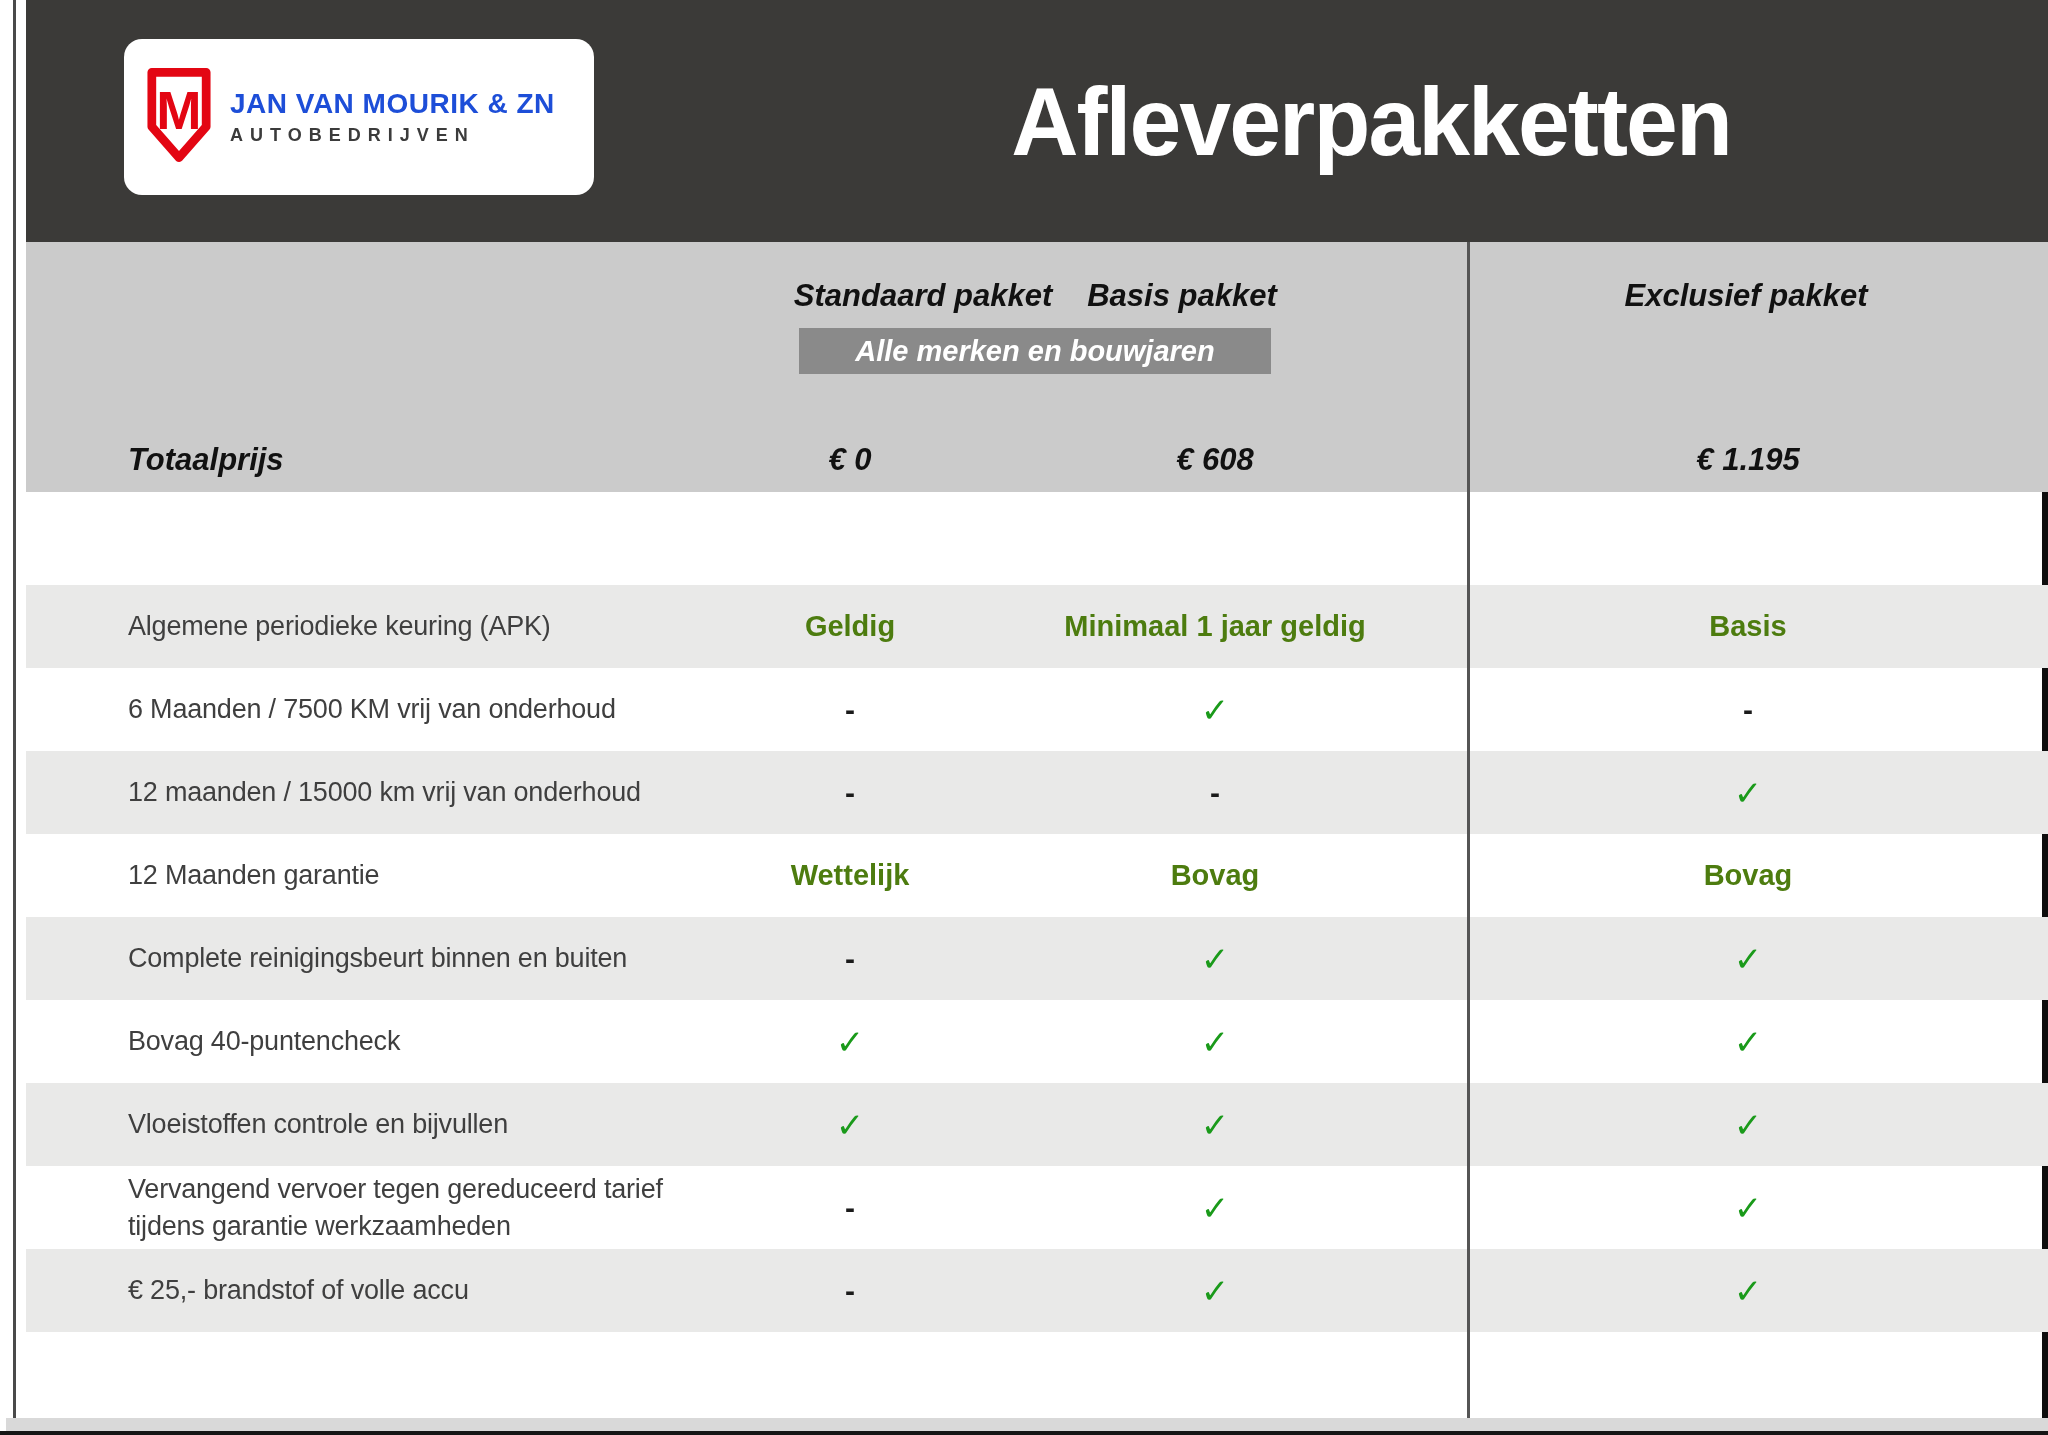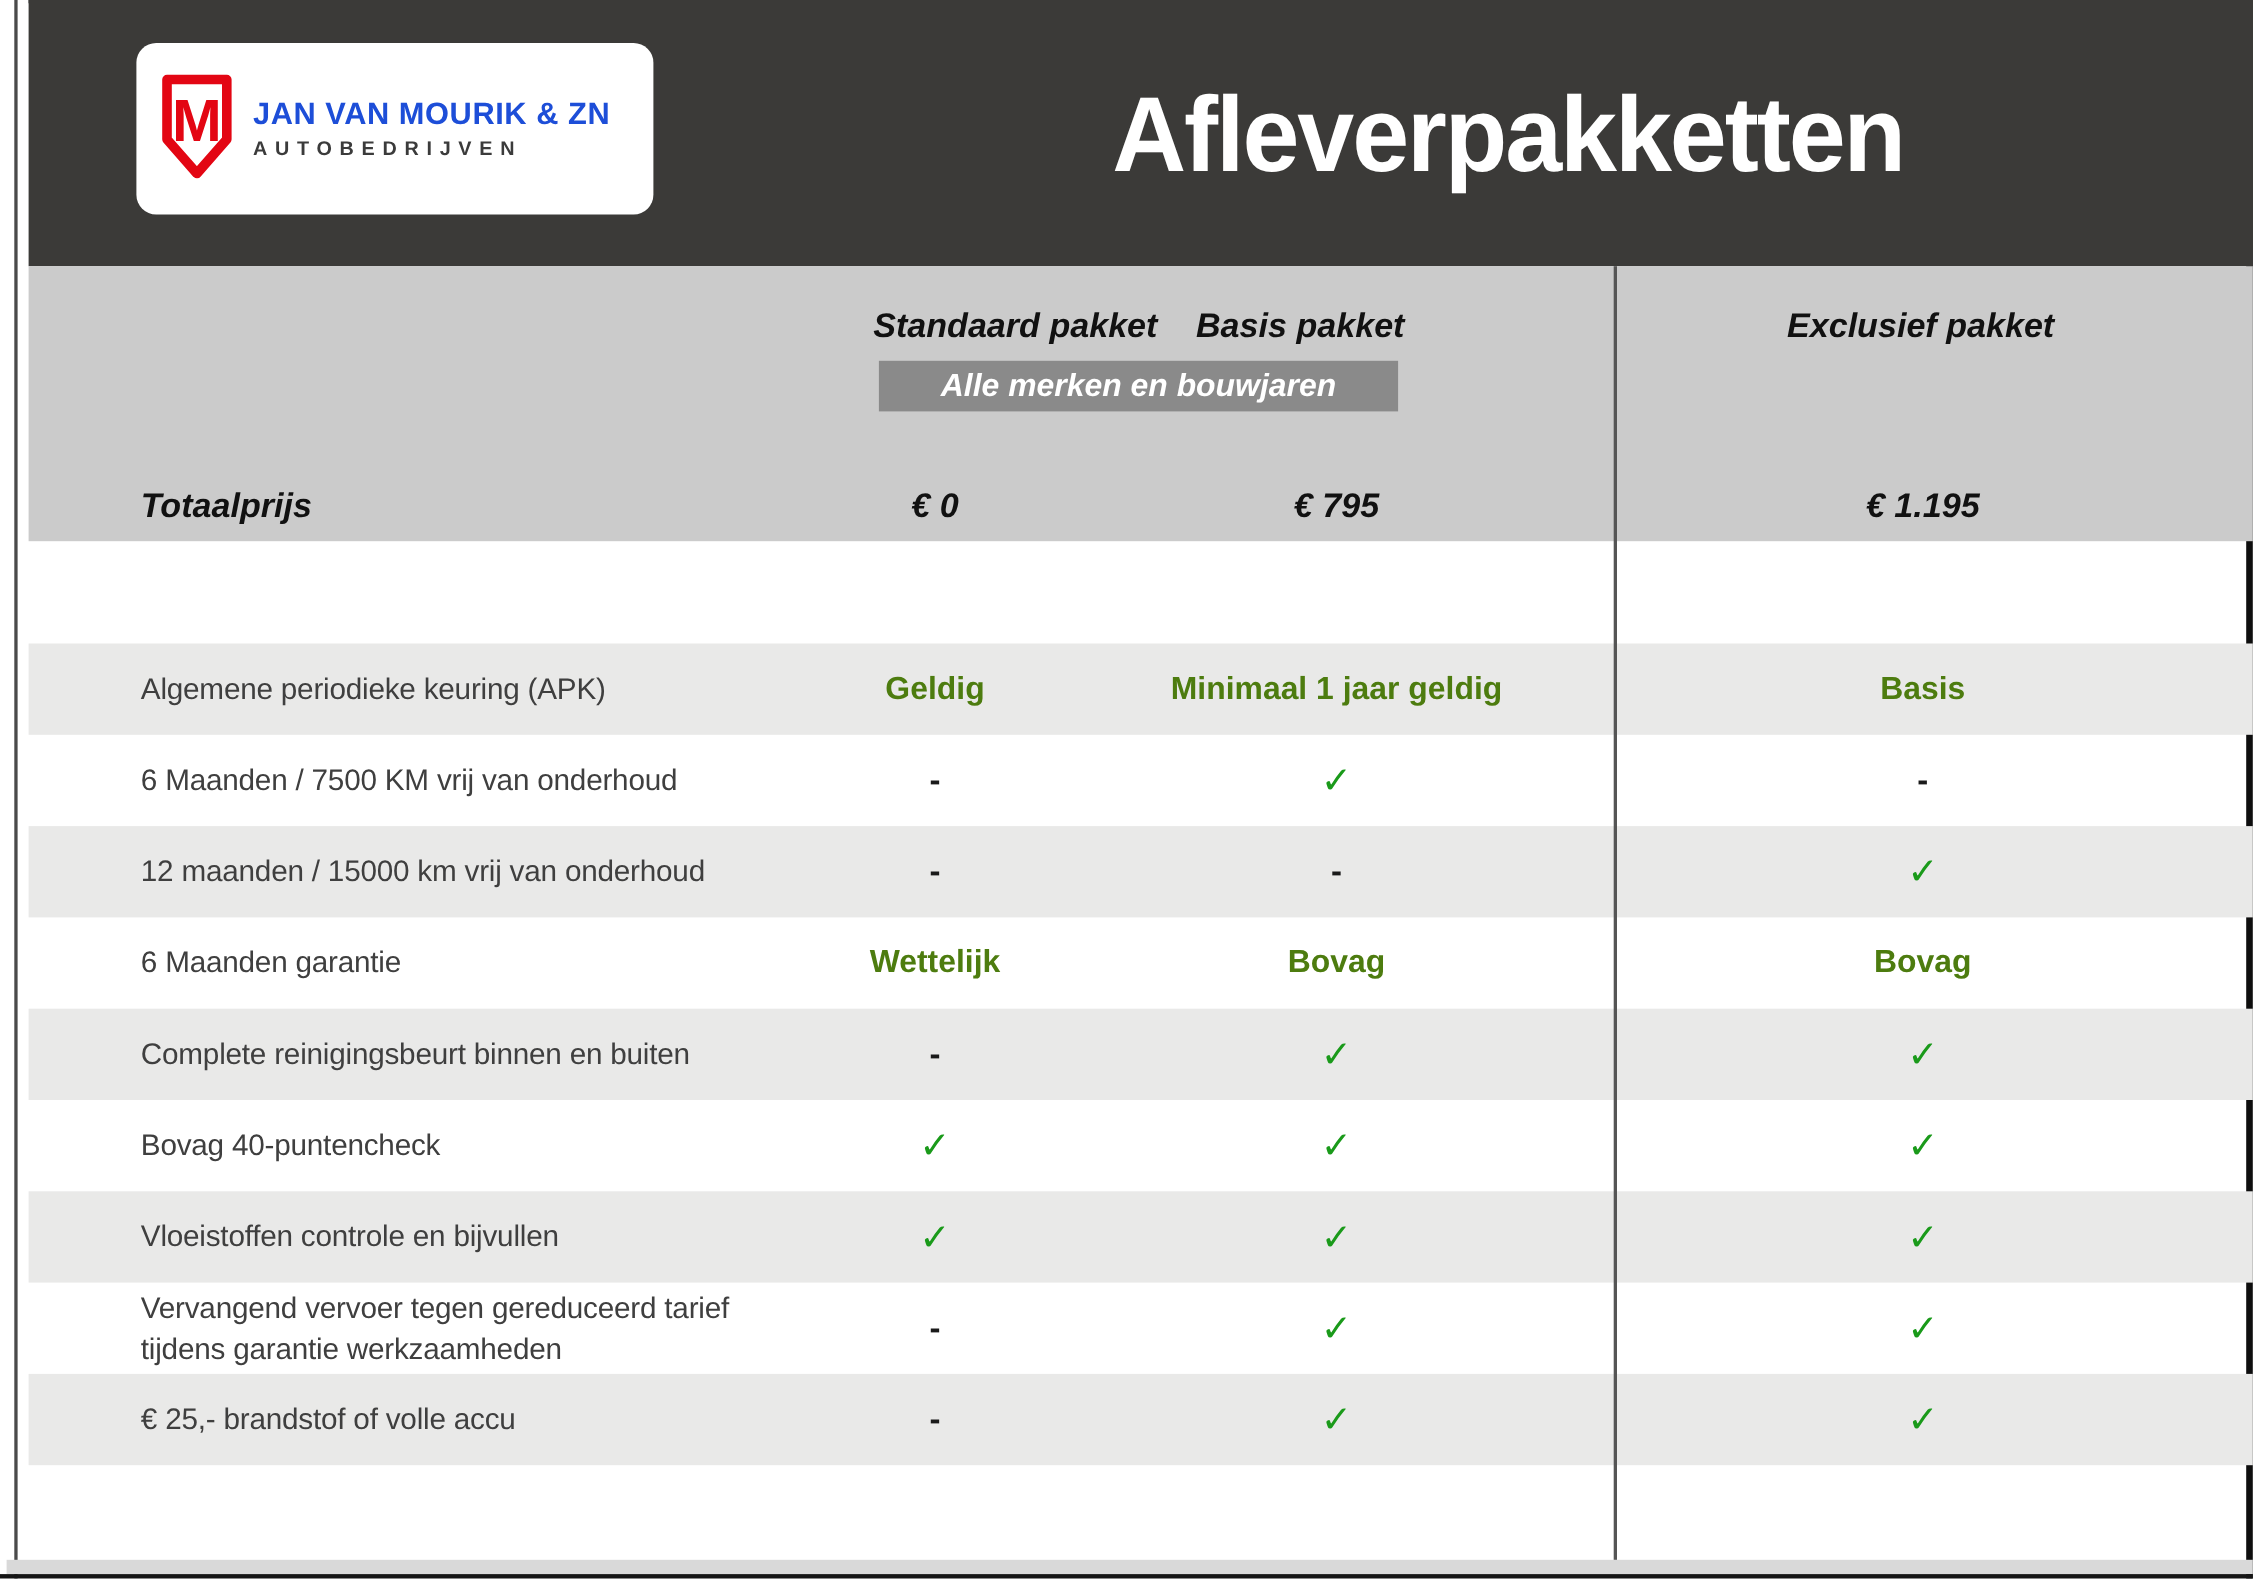--- a/index.html
+++ b/index.html
@@ -74,21 +74,21 @@
 
 <div class="abs compare-band">
   <div class="pkg-label" style="left:897px;">Standaard pakket</div>
   <div class="pkg-label" style="left:1156px;">Basis pakket</div>
   <div class="pkg-label" style="left:1720px;">Exclusief pakket</div>
   <div class="badge" style="left:773px;width:472px;">Alle merken en bouwjaren</div>
 
   <div class="totals-row rowgrid">
     <div class="tlabel">Totaalprijs</div>
     <div class="tprice">€ 0</div>
-    <div class="tprice">€ 795</div>
+    <div class="tprice">€ 608</div>
     <div></div>
     <div class="tprice">€ 1.195</div>
     <div></div>
   </div>
 </div>
 
 <div class="abs rows-wrap">
 
   <div class="trow rowgrid shade">
     <div class="cell label">Algemene periodieke keuring (APK)</div>
@@ -111,21 +111,21 @@
   <div class="trow rowgrid shade">
     <div class="cell label">12 maanden / 15000 km vrij van onderhoud</div>
     <div class="cell val"><span class="cell-value dash">-</span></div>
     <div class="cell val"><span class="cell-value dash">-</span></div>
     <div></div>
     <div class="cell val"><span class="cell-value check">✓</span></div>
     <div></div>
   </div>
 
   <div class="trow rowgrid">
-    <div class="cell label">6 Maanden  garantie</div>
+    <div class="cell label">12 Maanden  garantie</div>
     <div class="cell val"><span class="cell-value green-text">Wettelijk</span></div>
     <div class="cell val"><span class="cell-value green-text">Bovag</span></div>
     <div></div>
     <div class="cell val"><span class="cell-value green-text">Bovag</span></div>
     <div></div>
   </div>
 
   <div class="trow rowgrid shade">
     <div class="cell label">Complete reinigingsbeurt binnen en buiten</div>
     <div class="cell val"><span class="cell-value dash">-</span></div>

